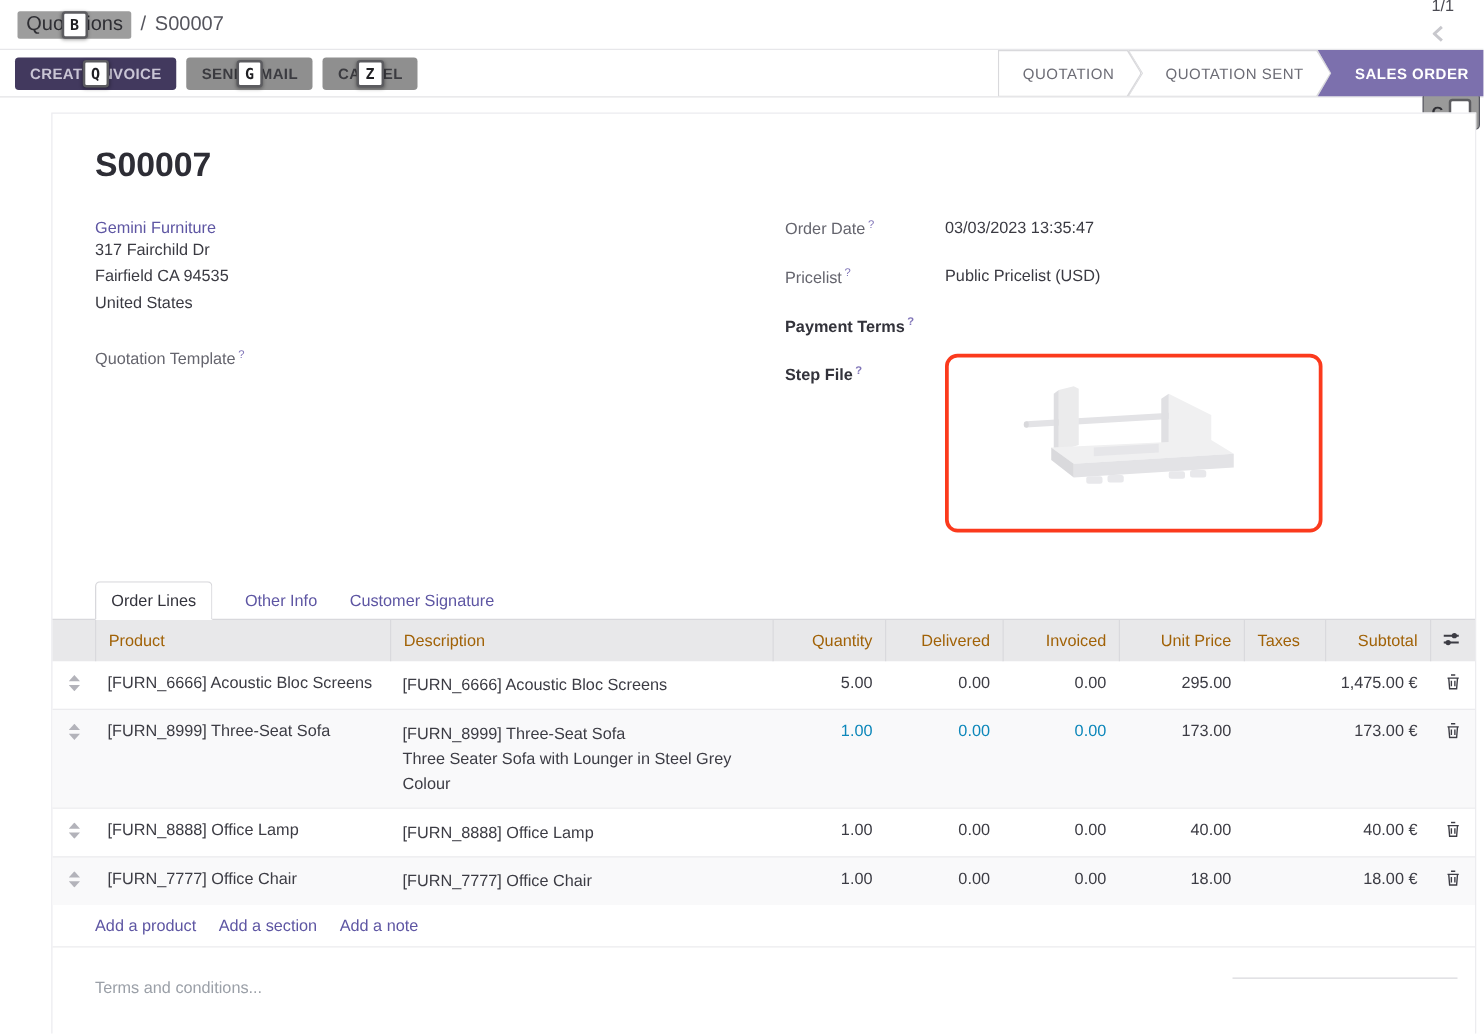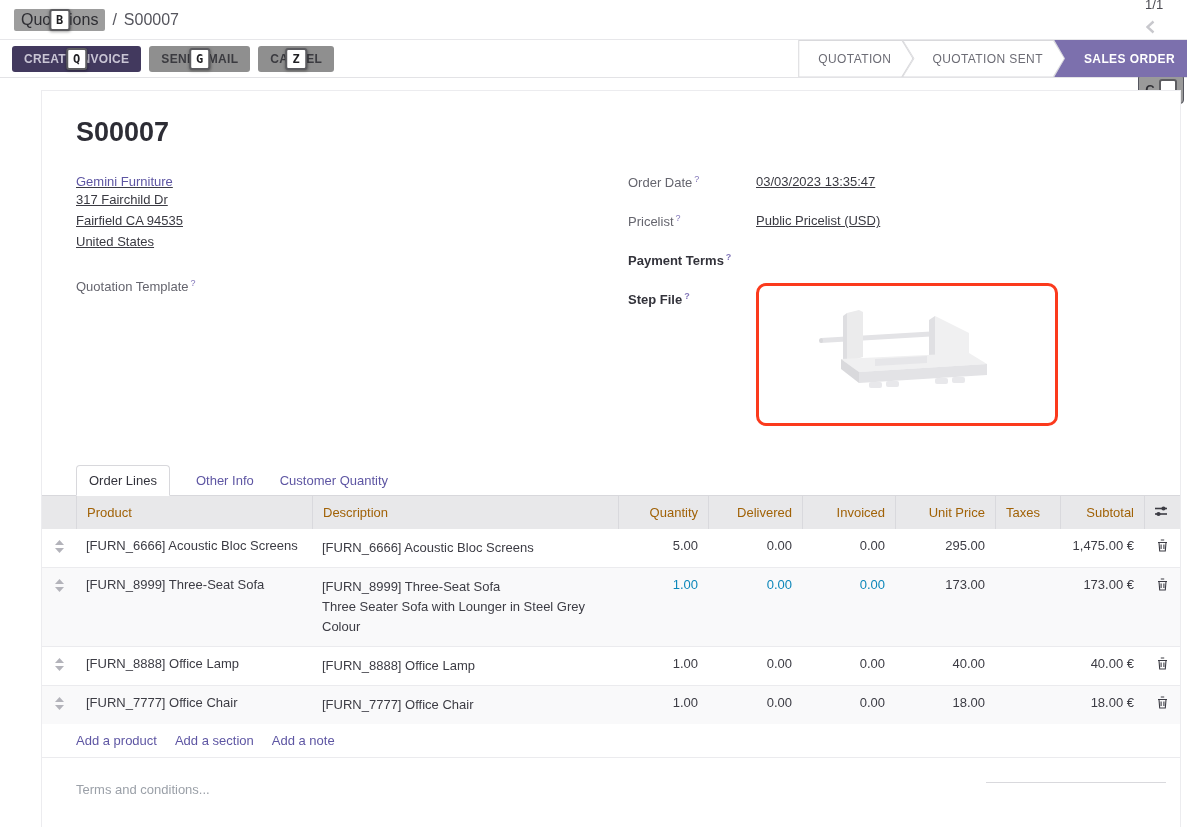--- a/index.html
+++ b/index.html
@@ -69,21 +69,21 @@
   .sheet-title { margin:26px 0 0 34px; font-size:27px; font-weight:bold; color:#2d2d35; }
 
   .field-groups { display:flex; padding:24px 0 0 34px; }
   .fg-left { width:552px; }
   .fg-right { flex:1; }
   .frow { display:flex; margin-bottom:9px; }
   .flabel { width:150px; font-size:13px; color:#65656e; padding-top:2px; }
   .fg-right .flabel { width:128px; }
   .flabel.strong { color:#33333b; font-weight:600; }
   .fhelp { color:#8075b8; font-size:9px; vertical-align:super; margin-left:2px; }
-  .fvalue { font-size:13px; color:#3a3a42; padding-top:2px;text-decoration:underline; }
+  .fvalue { font-size:13px; color:#3a3a42; padding-top:2px; }
   .link { color:#5e56a3; cursor:pointer; text-decoration:none; }
   .addr-line { line-height:21px; }
   .frow.spaced { margin-top:24px; }
   .frow.rrow { min-height:30px; }
 
   .stepfile-box { width:302px; height:143px; border:3px solid #fb3a1d; border-radius:10px;
                   background:#fff; display:flex; align-items:center; justify-content:center;
                   margin-top:-6px; cursor:pointer; }
 
   
@@ -261,21 +261,21 @@
               </svg>
             </span>
           </div>
         </div>
       </div>
     </div>
 
     <div class="tabs">
       <div class="tab active">Order Lines</div>
       <div class="tab inactive">Other Info</div>
-      <div class="tab inactive">Customer Quantity</div>
+      <div class="tab inactive">Customer Signature</div>
     </div>
 
     <div class="ol-table">
       <div class="trow thead">
         <div class="tcell"></div>
         <div class="tcell">Product</div>
         <div class="tcell">Description</div>
         <div class="tcell num">Quantity</div>
         <div class="tcell num">Delivered</div>
         <div class="tcell num">Invoiced</div>

